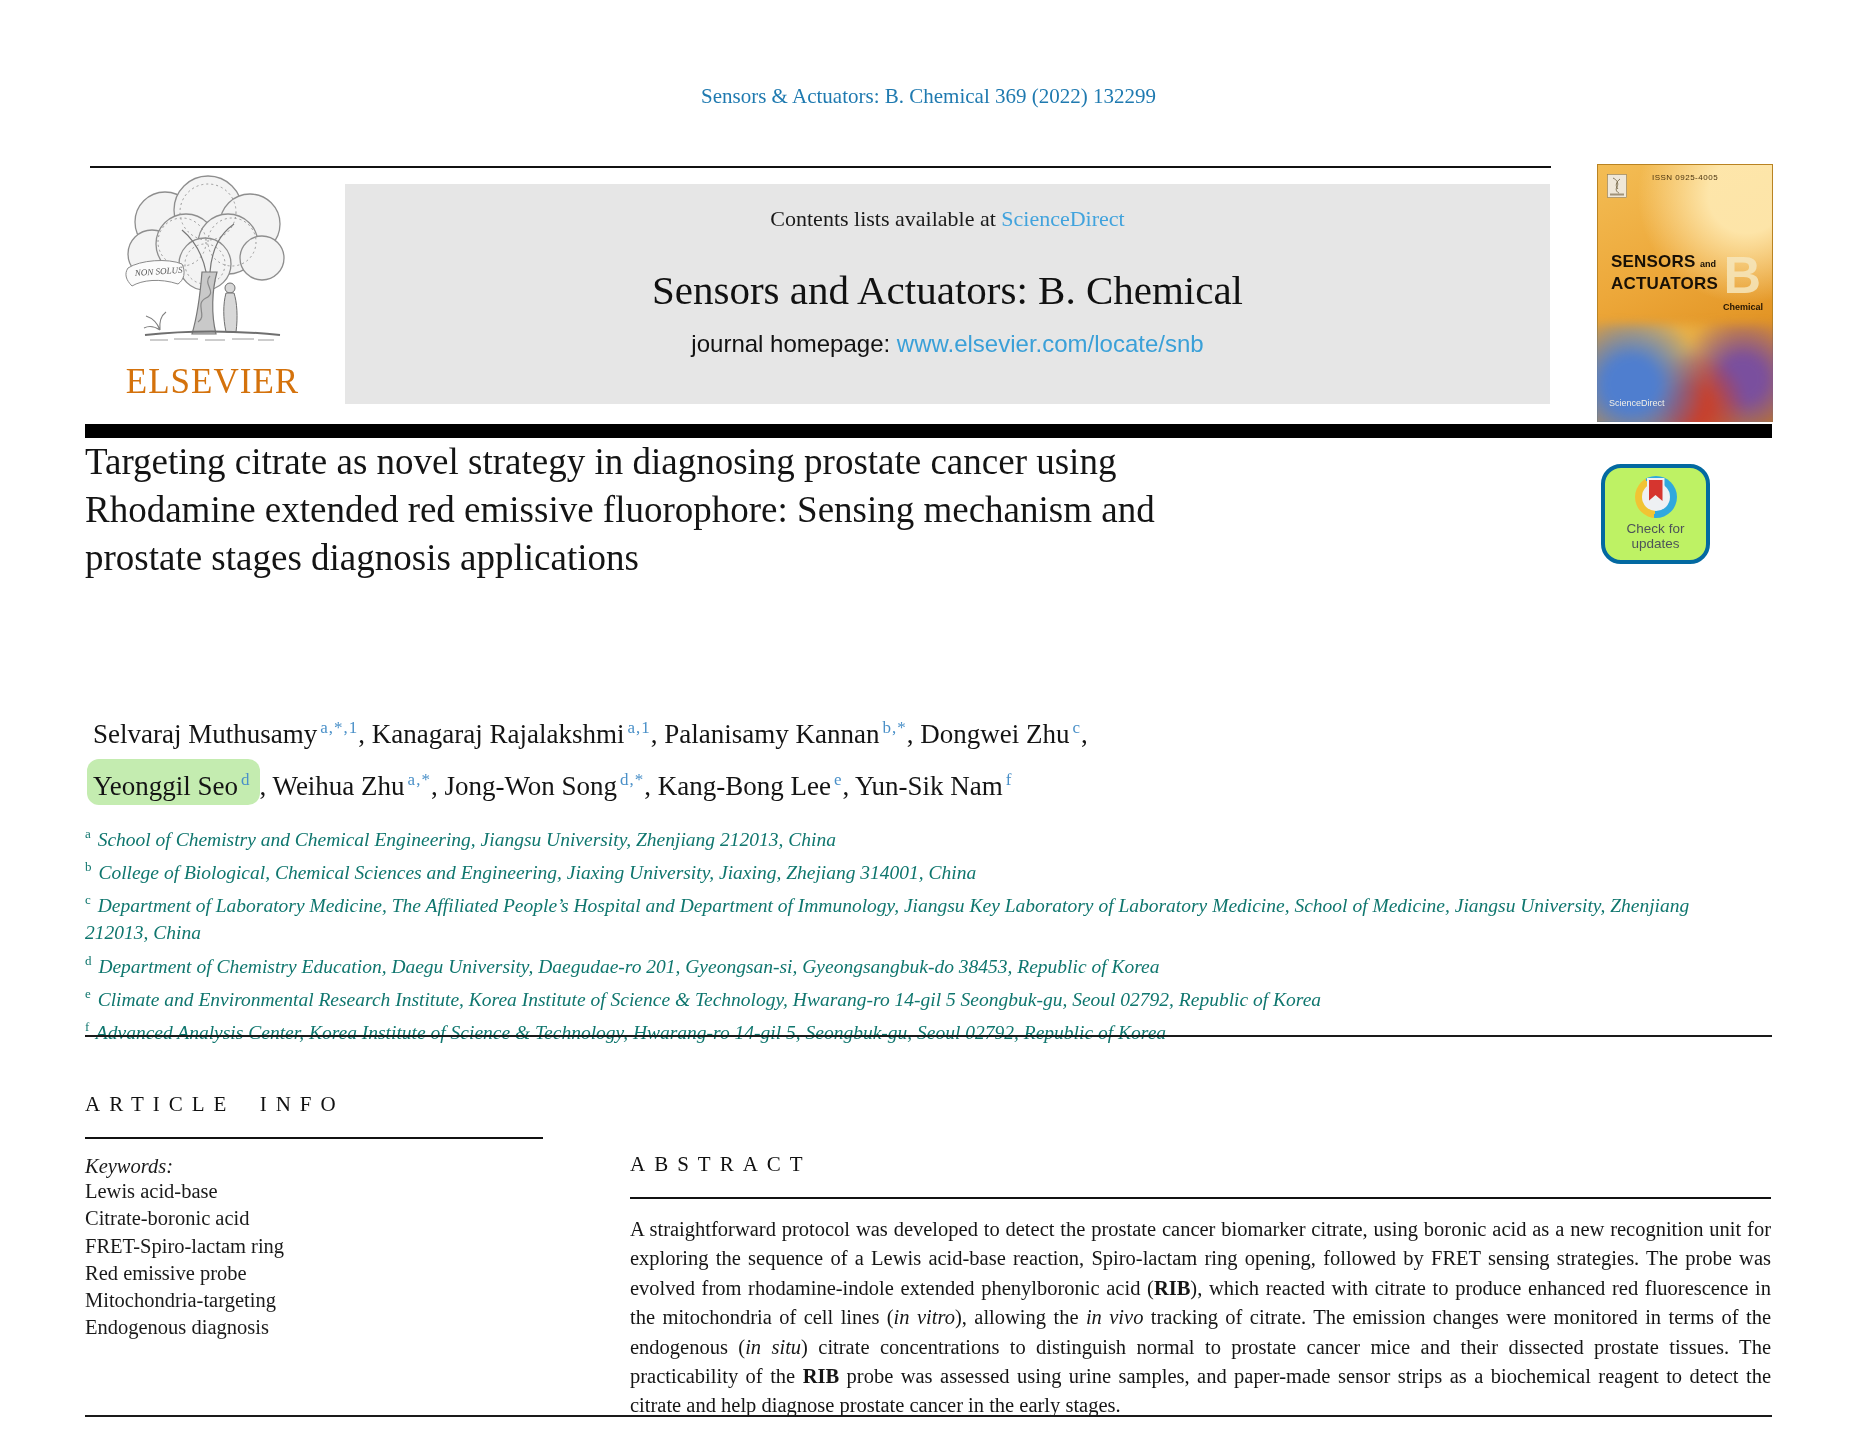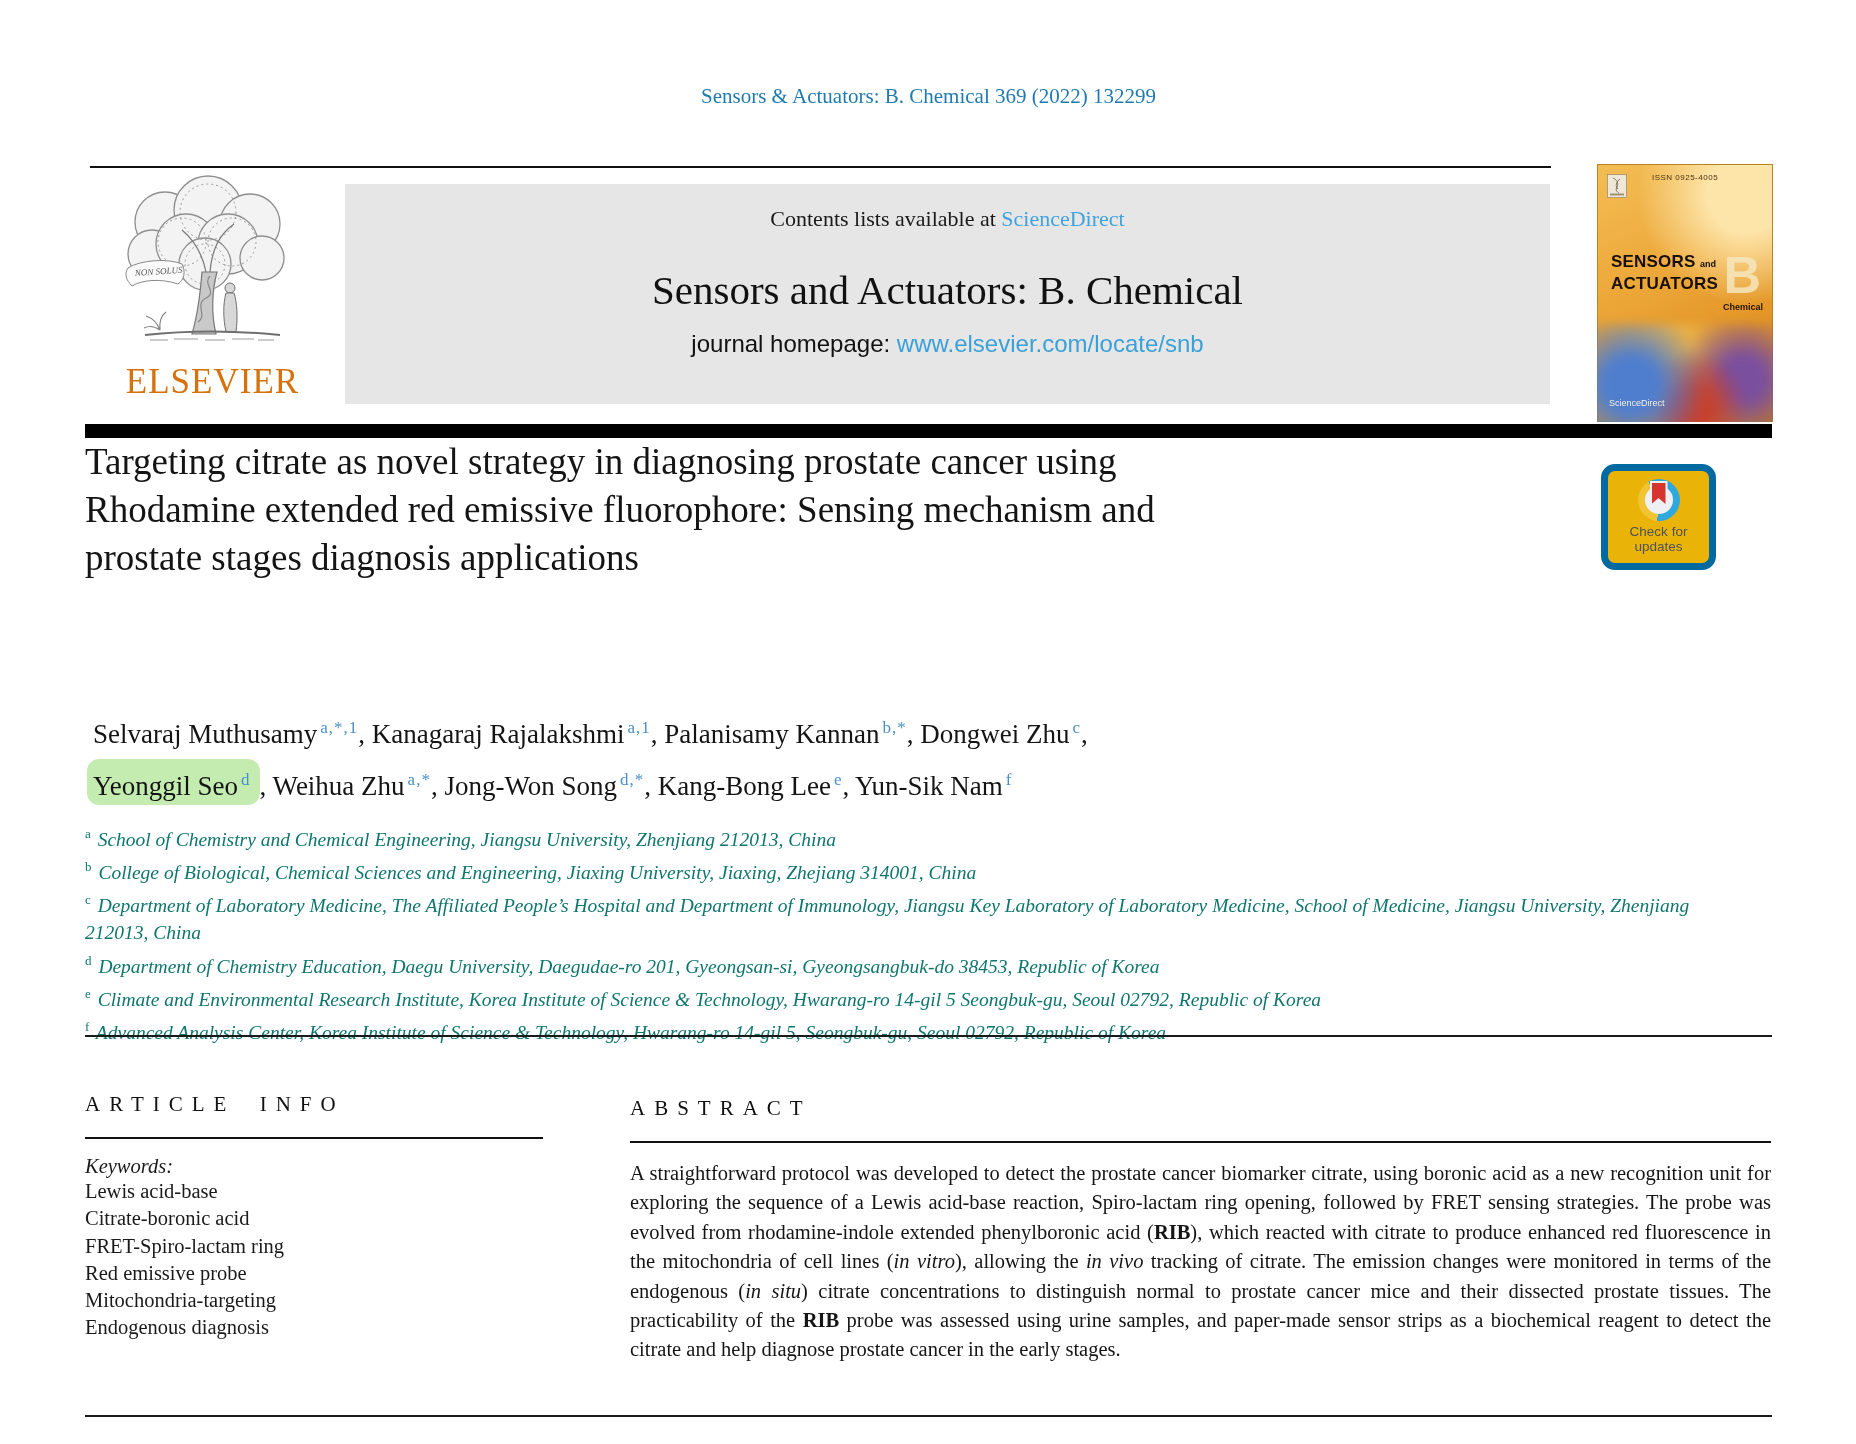--- a/index.html
+++ b/index.html
@@ -49,22 +49,22 @@
   .cover-w1{font-size:17px;font-weight:bold;letter-spacing:.2px;}
   .cover-and{font-size:9px;font-weight:bold;}
   .cover-letter{position:absolute;top:86px;right:12px;font-size:52px;font-weight:bold;
                 font-family:"Liberation Sans",sans-serif;color:#f6e7bd;opacity:.85;line-height:50px;}
   .cover-sub{position:absolute;top:138px;right:10px;font-size:9px;font-weight:bold;
              font-family:"Liberation Sans",sans-serif;color:#241503;}
   .cover-brand{position:absolute;bottom:14px;left:12px;font-size:9px;color:#f4f0e6;
                font-family:"Liberation Sans",sans-serif;}
 
   
-  .check-badge{position:absolute;left:1601px;top:464px;width:101px;height:92px;background:#eab308;
-               border:7px solid #0369a1;border-radius:14px;text-align:center;cursor:pointer;}
+  .check-badge{position:absolute;left:1601px;top:464px;width:101px;height:92px;background:#bef264;
+               border:4px solid #0369a1;border-radius:20px;text-align:center;cursor:pointer;}
   .ring{position:relative;width:42px;height:42px;margin:8px auto 0;border-radius:50%;
         background:conic-gradient(from 0deg,#2fa8de 0 185deg,#f1c433 185deg 330deg,#2fa8de 330deg 360deg);}
   .ring::after{content:"";position:absolute;left:7px;top:7px;width:28px;height:28px;
                border-radius:50%;background:#eef0f3;}
   .bm-outer{position:absolute;left:12px;top:2px;width:18px;height:26px;background:#eef0f3;z-index:2;
             clip-path:polygon(0 0,100% 0,100% 100%,50% 74%,0 100%);}
   .bm{position:absolute;left:2px;top:2px;width:14px;height:21px;background:#d6352f;
       clip-path:polygon(0 0,100% 0,100% 100%,50% 72%,0 100%);}
   .check-text{margin-top:3px;font-size:13.5px;line-height:15px;color:#4d5359;
               font-family:"Liberation Sans",sans-serif;}
@@ -75,21 +75,21 @@
   .a-sup{color:#4a90c8;font-size:17px;margin-left:3px;letter-spacing:1px;}
   .hl{background:#c4ecb0;border-radius:12px;padding:12px 9px 4px 6px;margin-left:-6px;}
 
   
   .affiliations{position:absolute;left:85px;top:820px;width:1640px;font-size:19.5px;
                 line-height:27.6px;font-style:italic;color:#0f766e;}
   .aff-sup{font-size:13px;margin-right:2px;font-style:normal;}
 
   
   .info-col{position:absolute;left:85px;top:1092px;width:458px;}
-  .abs-col{position:absolute;left:630px;top:1096px;width:1141px;}
+  .abs-col{position:absolute;left:630px;top:1152px;width:1141px;}
   .col-header{font-size:21px;letter-spacing:9px;word-spacing:10px;color:#111;}
   .col-rule{margin-top:20px;height:2px;background:#111;}
   .keywords-label{margin-top:16px;font-style:italic;font-size:20.5px;}
   .keyword{font-size:20.5px;line-height:27.3px;}
   .abstract{margin-top:16px;font-size:20.5px;line-height:29.4px;text-align:justify;color:#151515;}
   .abstract i{font-style:italic;}
   .abstract b{font-weight:bold;}
 </style>
 </head>
 <body>

